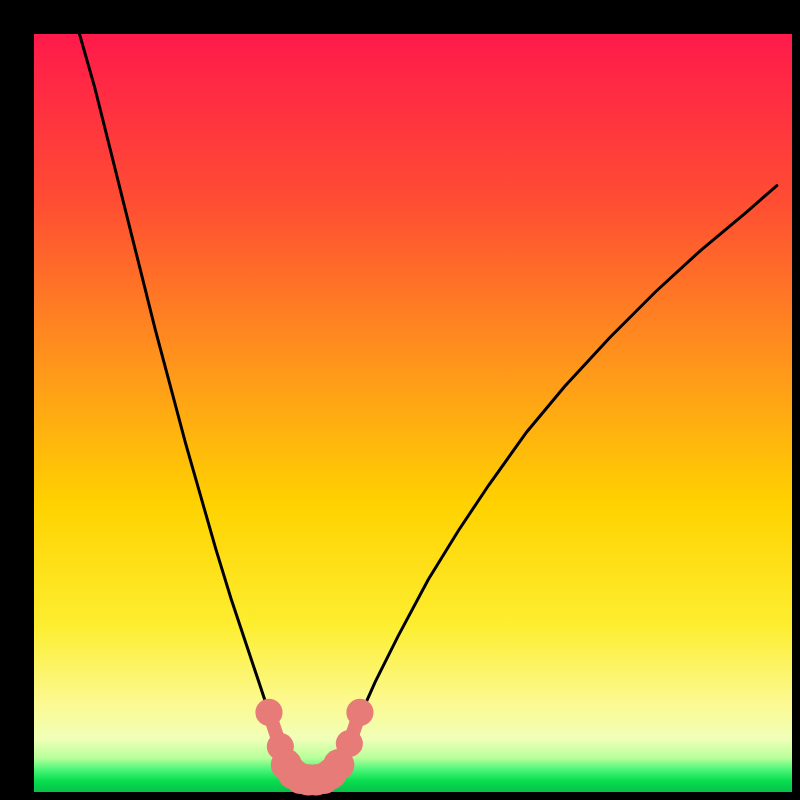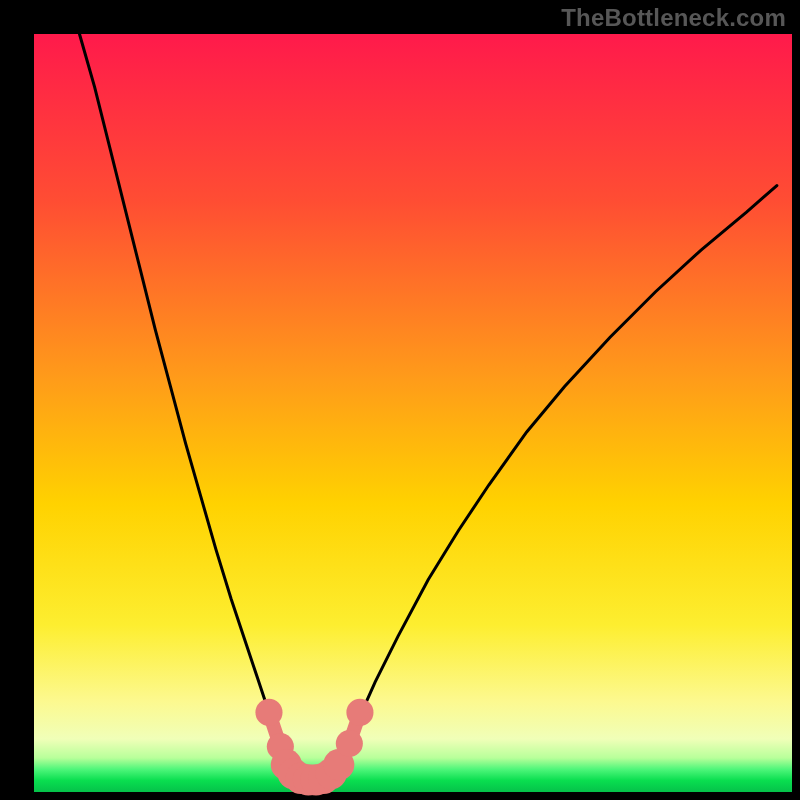--- a/index.html
+++ b/index.html
@@ -31,21 +31,20 @@
   svg.plot {
     position: absolute;
     top: 0;
     left: 0;
   }
 </style>
 </head>
 <body>
 
 <div class="frame">
-  <div class="watermark">TheBottleneck.com</div>
   <svg class="plot" width="800" height="800" viewBox="0 0 800 800">
     <defs>
       <linearGradient id="bg" x1="0" y1="0" x2="0" y2="1">
         <stop offset="0%" stop-color="#ff1a4b"></stop>
         <stop offset="22%" stop-color="#ff4d33"></stop>
         <stop offset="45%" stop-color="#ff9a1a"></stop>
         <stop offset="62%" stop-color="#ffd200"></stop>
         <stop offset="78%" stop-color="#fdee30"></stop>
         <stop offset="88%" stop-color="#fcf98f"></stop>
         <stop offset="93%" stop-color="#f0ffb8"></stop>

